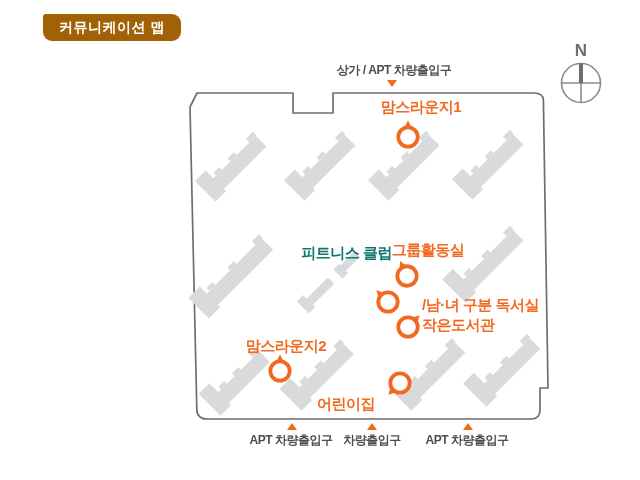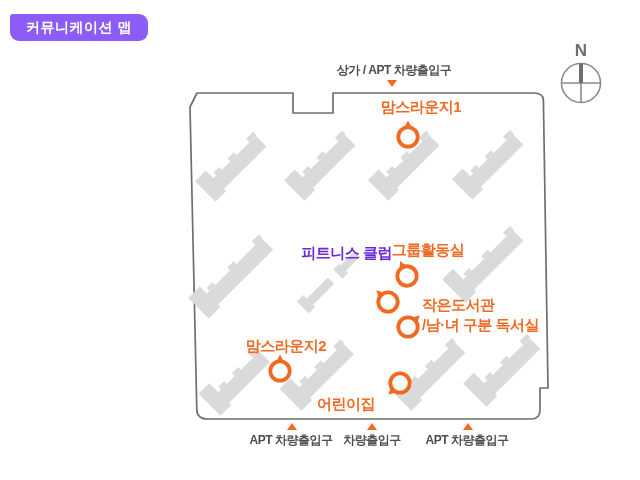--- a/index.html
+++ b/index.html
@@ -15,21 +15,21 @@
           white-space:nowrap;z-index:6;}
   .arrow{position:absolute;width:0;height:0;z-index:6;}
   .compass{position:absolute;left:559px;top:42px;width:44px;text-align:center;z-index:6;}
   .compass .n{font-size:17px;font-weight:700;color:#6d6e71;line-height:18px;margin-bottom:1px;}
 </style>
 </head>
 <body>
 
 <div id="stage">
 
-  <div class="badge" style="background: #8b5cf6;">커뮤니케이션 맵</div>
+  <div class="badge" style="background: #a16207; margin-left: 33px;">커뮤니케이션 맵</div>
 
   <svg class="map-svg" width="640" height="480" viewBox="0 0 640 480">
     <path id="boundary" d="M 197 93 L 293 93 L 293 113 L 333 113 L 333 93 L 534 93 Q 543 93 543.4 100
              L 548 388 L 540 388 L 540 410 Q 540 419 531 419 L 207 419 Q 197 419 196.8 409
              L 190 107 Z" fill="#ffffff" stroke-width="1.7" stroke-linejoin="round" stroke="#6d6e71"></path>
     <g id="buildings">
         <g transform="translate(224,189)">
           <g transform="rotate(-45)">
             <rect x="-3" y="-15" width="63" height="15" fill="#d8dadb" stroke="#979b0" stroke-width="1"></rect>
             <rect x="51" y="-20" width="10" height="5" fill="#d8dadb" stroke="#979b0" stroke-width="1"></rect>
@@ -191,29 +191,29 @@
       <line x1="22" y1="2.5" x2="22" y2="41.5" stroke="#898b8e" stroke-width="1.6"></line>
       <line x1="2.5" y1="22" x2="41.5" y2="22" stroke="#898b8e" stroke-width="1.6"></line>
       <line x1="22" y1="2.5" x2="22" y2="22" stroke="#6d6e71" stroke-width="4"></line>
     </svg>
   </div>
 
   <div id="overlays">
       <div class="flabel" style="color: rgb(242, 106, 34); top: 97px; left: 421px; transform: translateX(-50%); text-align: center;">
         <div>맘스라운지1</div>
       </div>
-      <div class="flabel" style="color: #6d28d9; top: 243px; right: 248px; text-align: right; margin-left: 29px;">
+      <div class="flabel" style="color: #0f766e; top: 243px; right: 248px; text-align: right; margin-left: 29px;">
         <div>피트니스 클럽</div>
       </div>
       <div class="flabel" style="color: rgb(242, 106, 34); top: 240px; left: 428px; transform: translateX(-50%); text-align: left;">
         <div>그룹활동실</div>
       </div>
       <div class="flabel" style="color: rgb(242, 106, 34); top: 295px; left: 422px;">
+        <div>/남·녀 구분 독서실</div>
         <div>작은도서관</div>
-        <div>/남·녀 구분 독서실</div>
       </div>
       <div class="flabel" style="color: rgb(242, 106, 34); top: 336px; left: 286px; transform: translateX(-50%); ">
         <div>맘스라운지2</div>
       </div>
       <div class="flabel" style="color: rgb(242, 106, 34); top: 394px; left: 346px; transform: translateX(-50%); text-align: right;">
         <div>어린이집</div>
       </div>
       <div class="elabel" style="color: rgb(77, 77, 79); left: 394px; top: 62px; transform: translateX(-50%);">상가 / APT 차량출입구</div>
       <div class="arrow" style="left: 387px; top: 80px; border-left: 5px solid transparent; border-right: 5px solid transparent; border-top: 7px solid rgb(242, 106, 34);"></div>
       <div class="elabel" style="color: rgb(77, 77, 79); left: 291px; top: 432px; transform: translateX(-50%);">APT 차량출입구</div>

